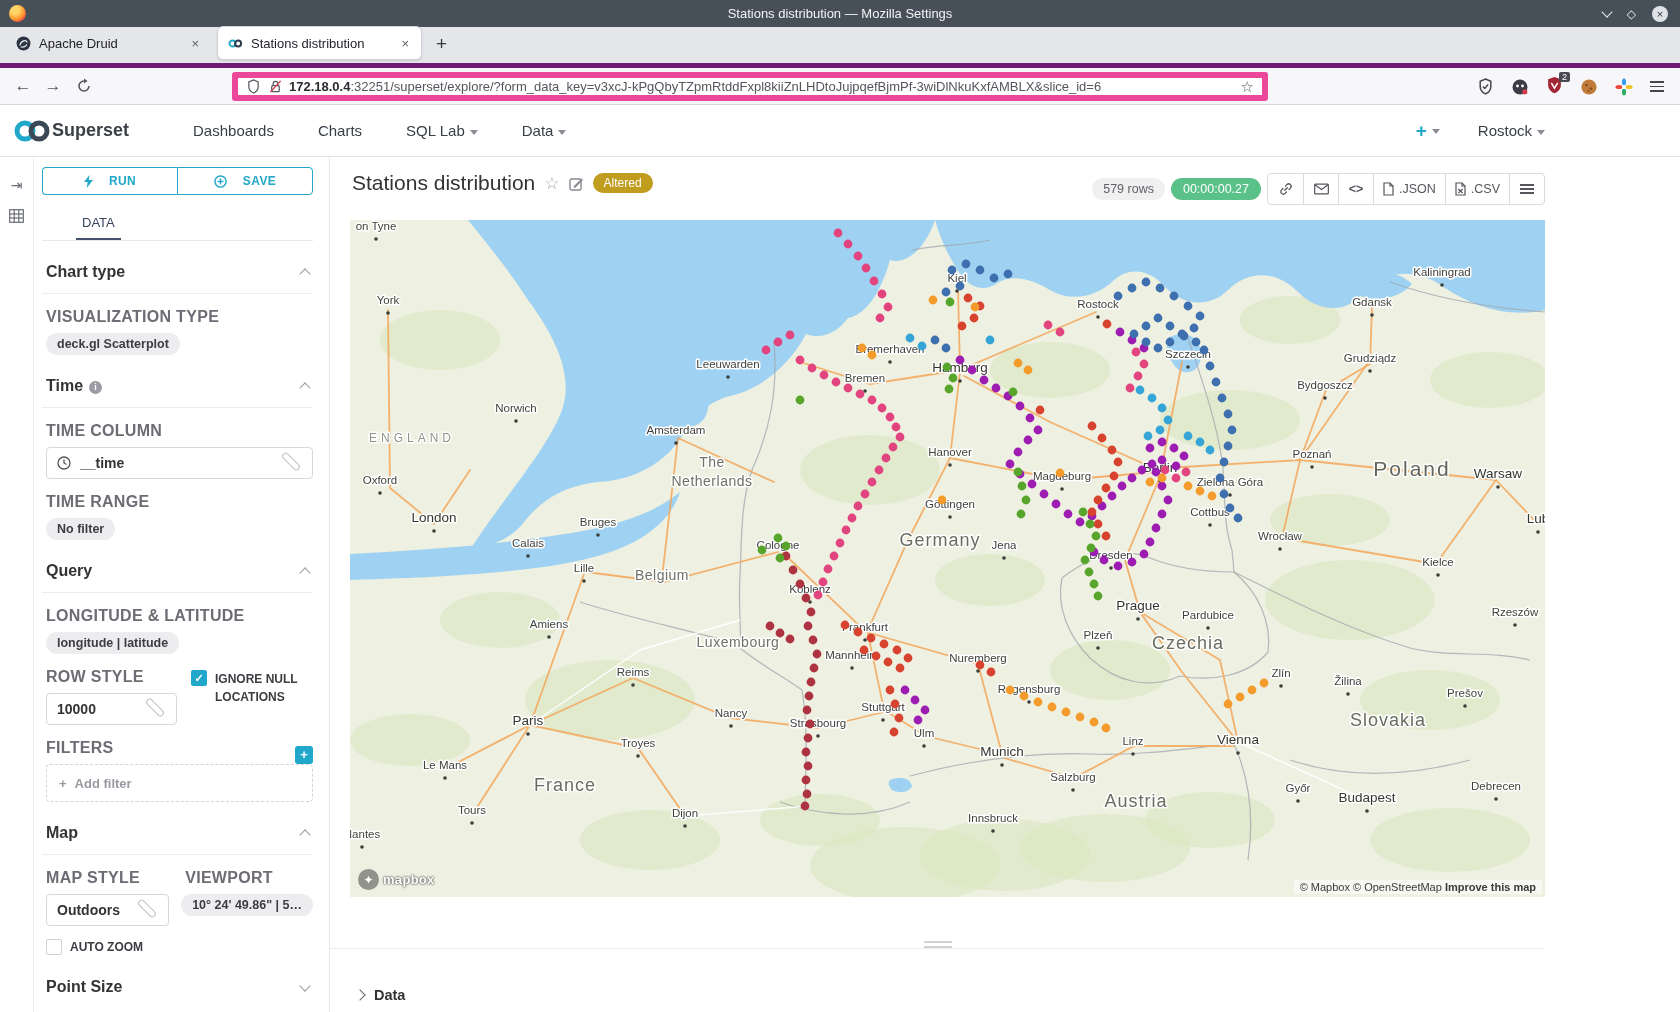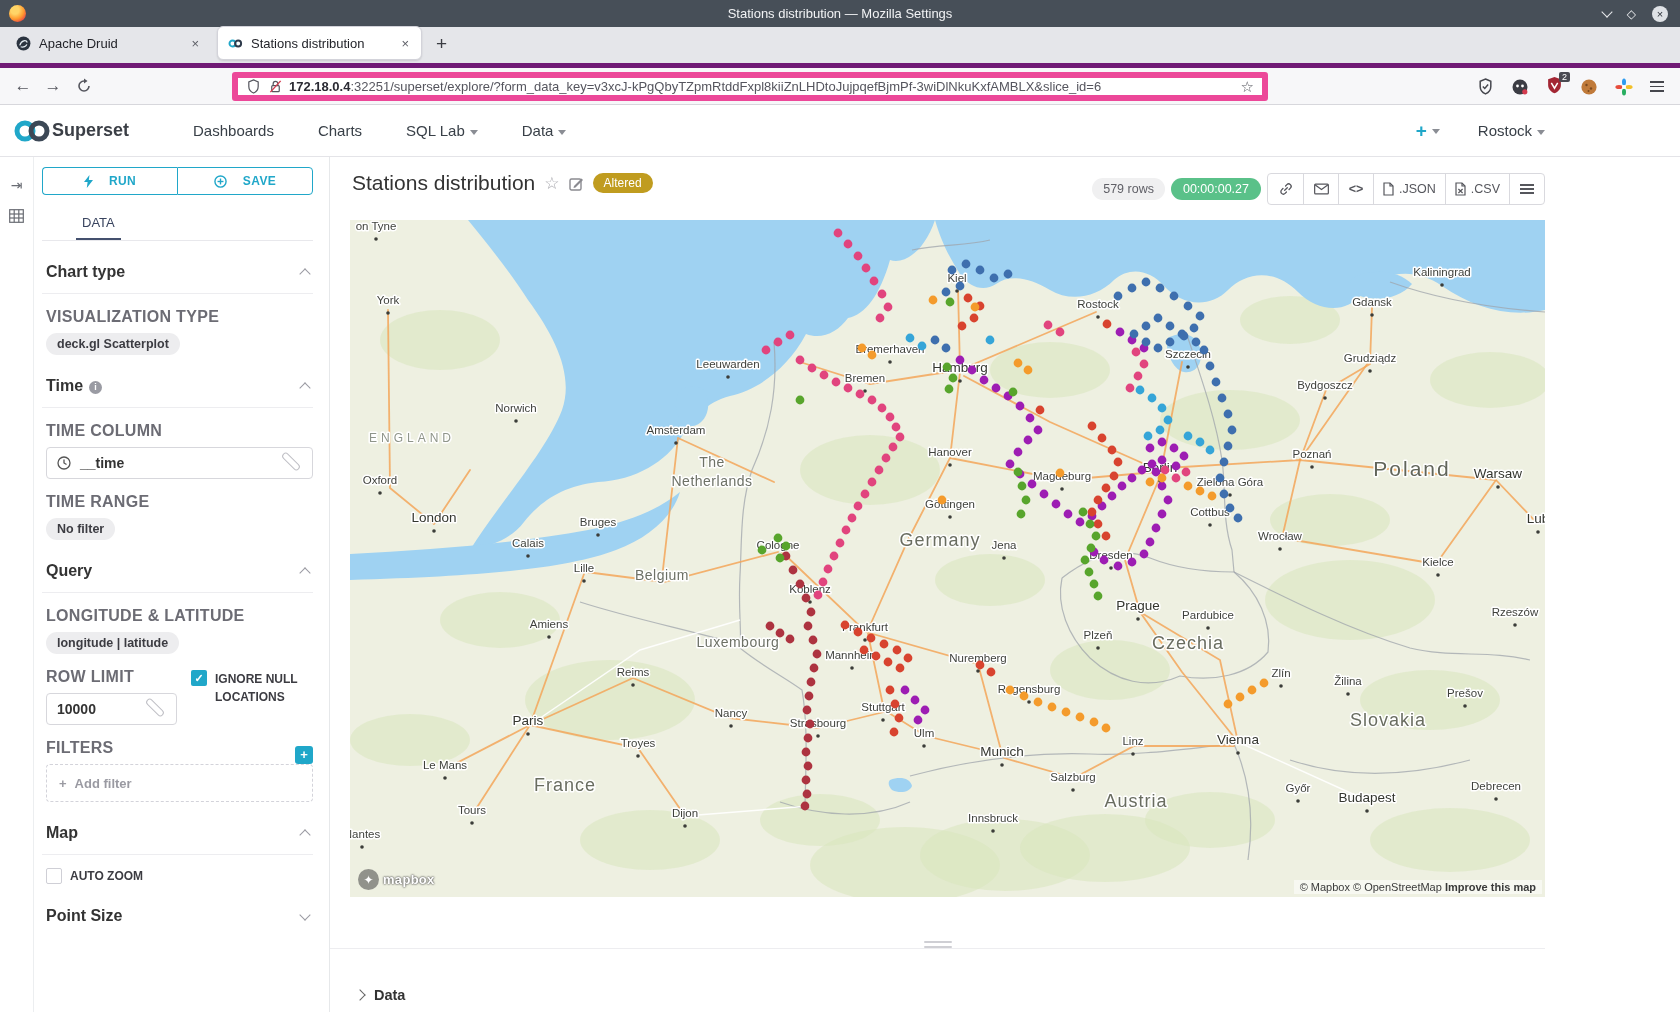--- a/index.html
+++ b/index.html
@@ -262,21 +262,21 @@
 
     <div class="section">
       <div class="sec-h">
           <span>Query</span>
           <span class="chev up"></span>
         </div>
       <div class="ctl-label">LONGITUDE &amp; LATITUDE</div>
       <span class="pill">longitude | latitude</span>
       <div class="tworow">
         <div style="width:135px">
-          <div class="ctl-label">ROW LIMIT</div>
+          <div class="ctl-label">ROW STYLE</div>
           <div class="sel">
             <span class="val">10000</span>
             <span class="chev sel"></span>
           </div>
         </div>
         <div style="flex:1;padding:16px 0 0 14px;display:flex;align-items:flex-start">
           <span class="cb on">✓</span>
           <span class="cb-label">IGNORE NULL LOCATIONS</span>
         </div>
       </div>
@@ -288,20 +288,33 @@
         <span>+</span>
         <span>Add filter</span>
       </div>
     </div>
 
     <div class="section">
       <div class="sec-h">
           <span>Map</span>
           <span class="chev up"></span>
         </div>
+      <div class="tworow">
+        <div style="width:135px">
+          <div class="ctl-label">MAP STYLE</div>
+          <div class="sel">
+            <span class="val">Outdoors</span>
+            <span class="chev sel"></span>
+          </div>
+        </div>
+        <div style="flex:1;padding-left:12px">
+          <div class="ctl-label">VIEWPORT</div>
+          <span class="pill" style="margin-left:0;max-width:140px;overflow:hidden;text-overflow:ellipsis;display:inline-block">10° 24' 49.86" | 5…</span>
+        </div>
+      </div>
       <div style="display:flex;align-items:center;margin:12px 0 0 4px">
         <span class="cb off"></span>
         <span class="cb-label">AUTO ZOOM</span>
       </div>
     </div>
 
     <div class="section">
       <div class="sec-h" style="border-bottom:none">
         <span>Point Size</span>
           <span class="chev down"></span>

